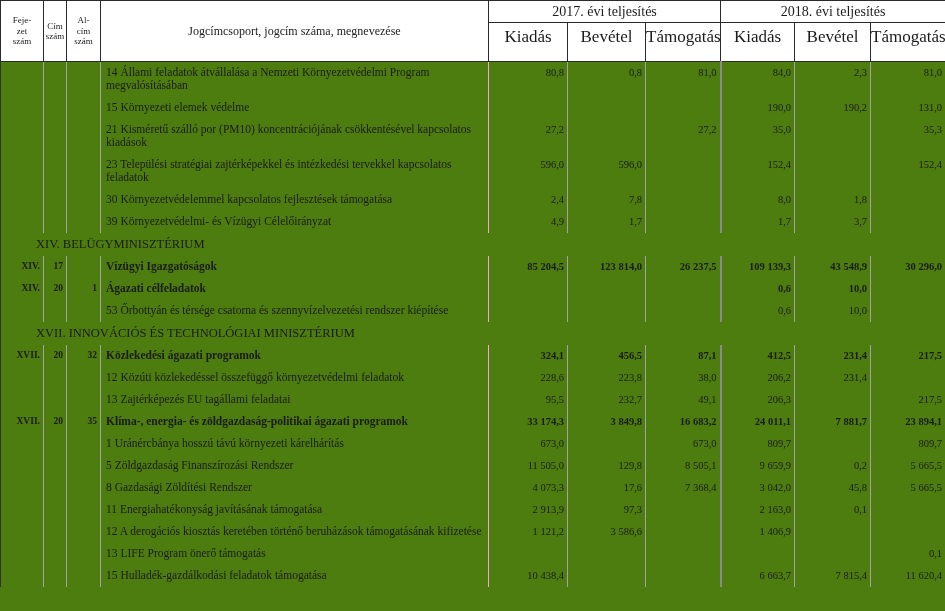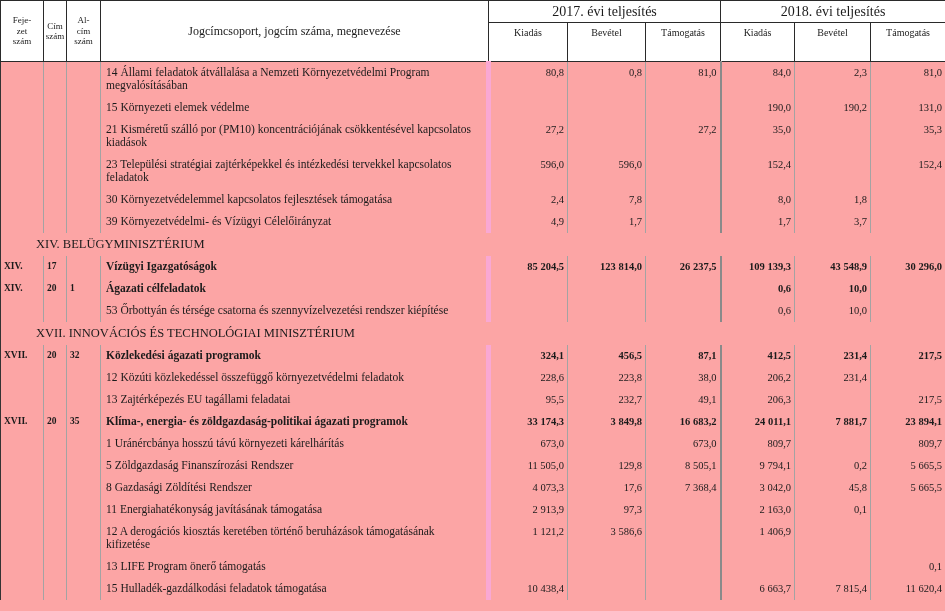--- a/index.html
+++ b/index.html
@@ -1,41 +1,41 @@
 <!DOCTYPE html>
 <html><head>
 <meta charset="utf-8">
 <style>
   html,body { margin:0; padding:0; background:#ffffff; }
   .page {
-    width:945px; height:611px; overflow:hidden; background:#fca5a5; position:relative;
+    width:945px; height:611px; overflow:hidden; background:#4d7c0f; position:relative;
     font-family:"Liberation Serif","DejaVu Serif",serif; color:#1b1b1b;
   }
   table.budget { border-collapse:collapse; table-layout:fixed; width:945px; }
 
   
   thead th {
     border:1px solid #2a2a2a; font-weight:normal; padding:0; background:#fff;
     text-align:center; vertical-align:middle;
   }
   th.h-year  { font-size:14px;  height:21px; }
-  th.h-sub   { font-size:10px;  height:34px; vertical-align:top; padding-top:4px; }
+  th.h-sub   { font-size:17px;  height:34px; vertical-align:top; padding-top:4px; }
   th.h-small { font-size:9px;   line-height:10.5px; white-space:pre-line; }
   th.h-name  { font-size:12px;margin-top:8px; }
 
   
   tbody td { padding:4px 3px 5px; vertical-align:top; }
   tr.item td { border-left:1px solid #a3a3a3; border-right:1px solid #a3a3a3; }
   tr.item td.c-fej   { border-left:1px solid #333333; }
   tr.item td.last    { border-right:1px solid #333333; }
-  tr.item td.c-name  { border-right:5px solid #f9a8d4; }
+  tr.item td.c-name  { border-right:1px solid #f9a8d4; }
   tr.item td.group-start { border-left:2px solid #8a8a8a; }
 
   td.c-fej, td.c-cim, td.c-alcim {
-    text-align:left; font-weight:bold; font-size:9.5px; line-height:12px;
+    text-align:right; font-weight:bold; font-size:9.5px; line-height:12px;
   }
   td.c-name { font-size:11.5px; line-height:13px; padding-left:5px; padding-right:6px; }
   td.c-num  { text-align:right; font-size:10.5px; line-height:13px; white-space:nowrap; }
 
   tr.section td {
     border:none; border-left:1px solid #333333;
     font-size:12.5px; line-height:13px; padding:5px 0 5px 35px; white-space:nowrap;
   }
   tr.item.bold td.c-name, tr.item.bold td.c-num { font-weight:bold; }
 </style>
@@ -271,21 +271,21 @@
   </tr>
 
   <tr class="item">
     <td class="c-fej"></td>
     <td class="c-cim"></td>
     <td class="c-alcim"></td>
     <td class="c-name">5 Zöldgazdaság Finanszírozási Rendszer</td>
     <td class="c-num">11 505,0</td>
     <td class="c-num">129,8</td>
     <td class="c-num">8 505,1</td>
-    <td class="c-num group-start">9 794,1</td>
+    <td class="c-num group-start">9 659,9</td>
     <td class="c-num">0,2</td>
     <td class="c-num last">5 665,5</td>
   </tr>
 
   <tr class="item">
     <td class="c-fej"></td>
     <td class="c-cim"></td>
     <td class="c-alcim"></td>
     <td class="c-name">8 Gazdasági Zöldítési Rendszer</td>
     <td class="c-num">4 073,3</td>

